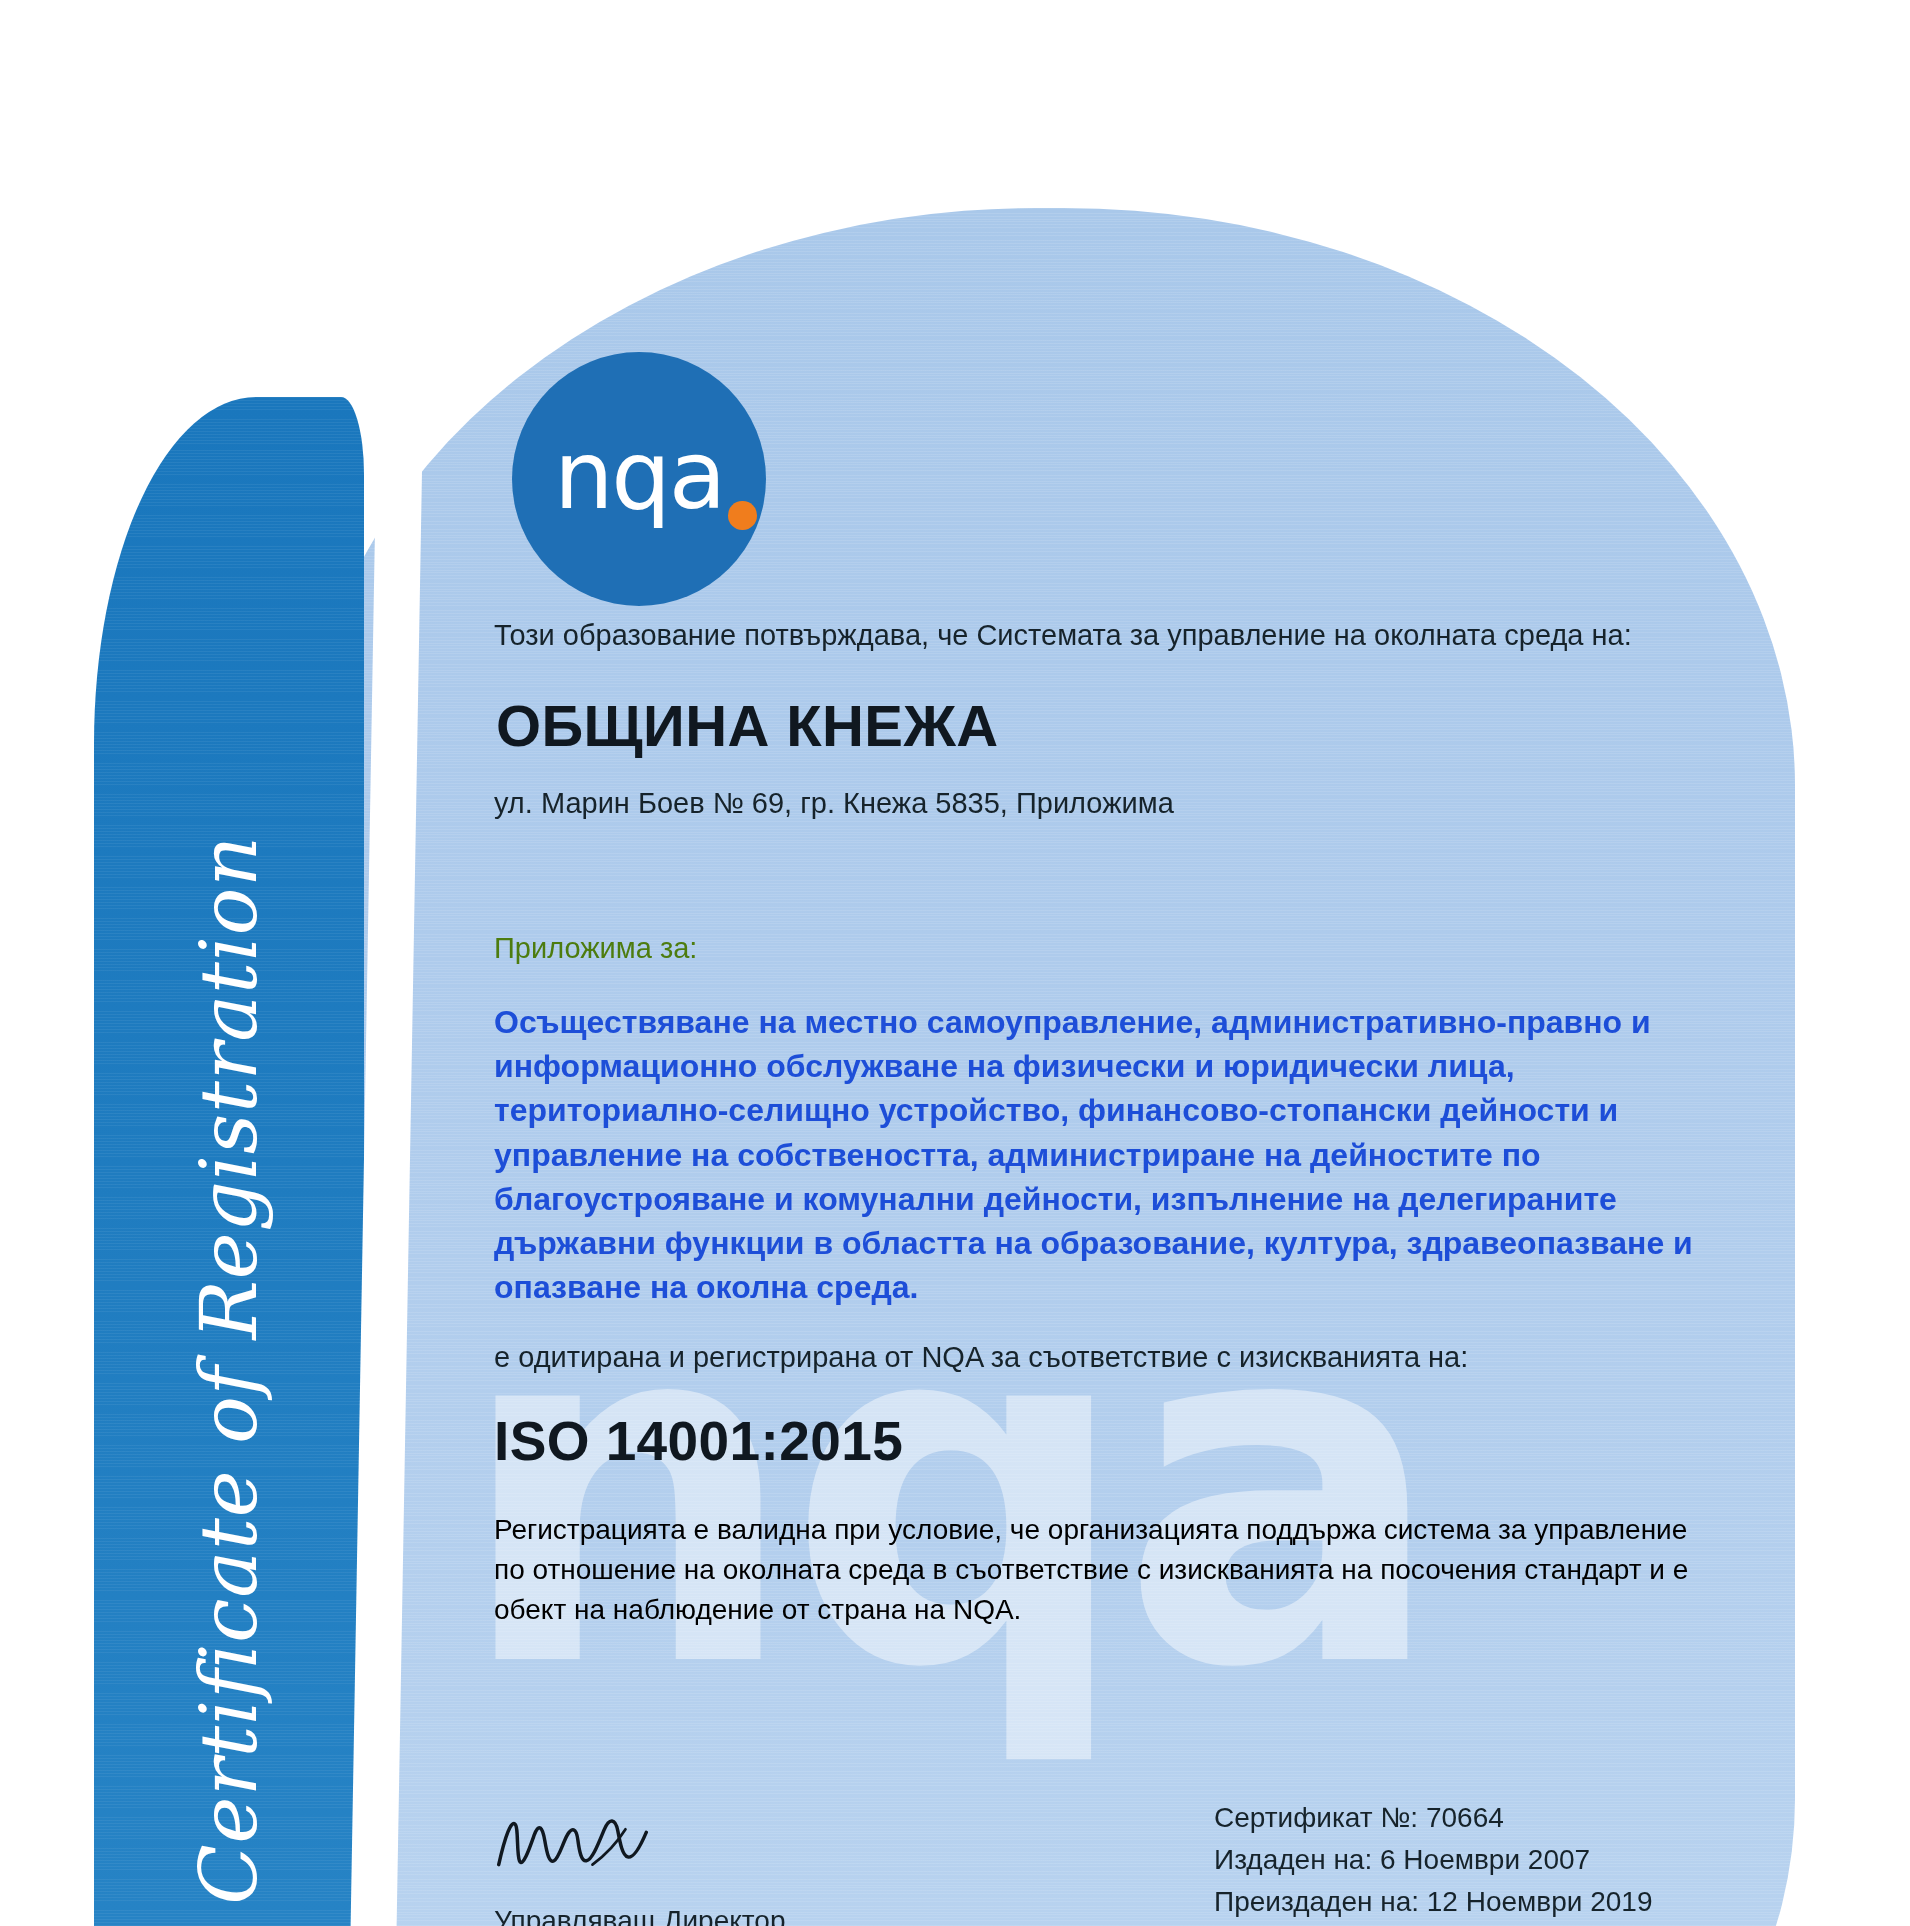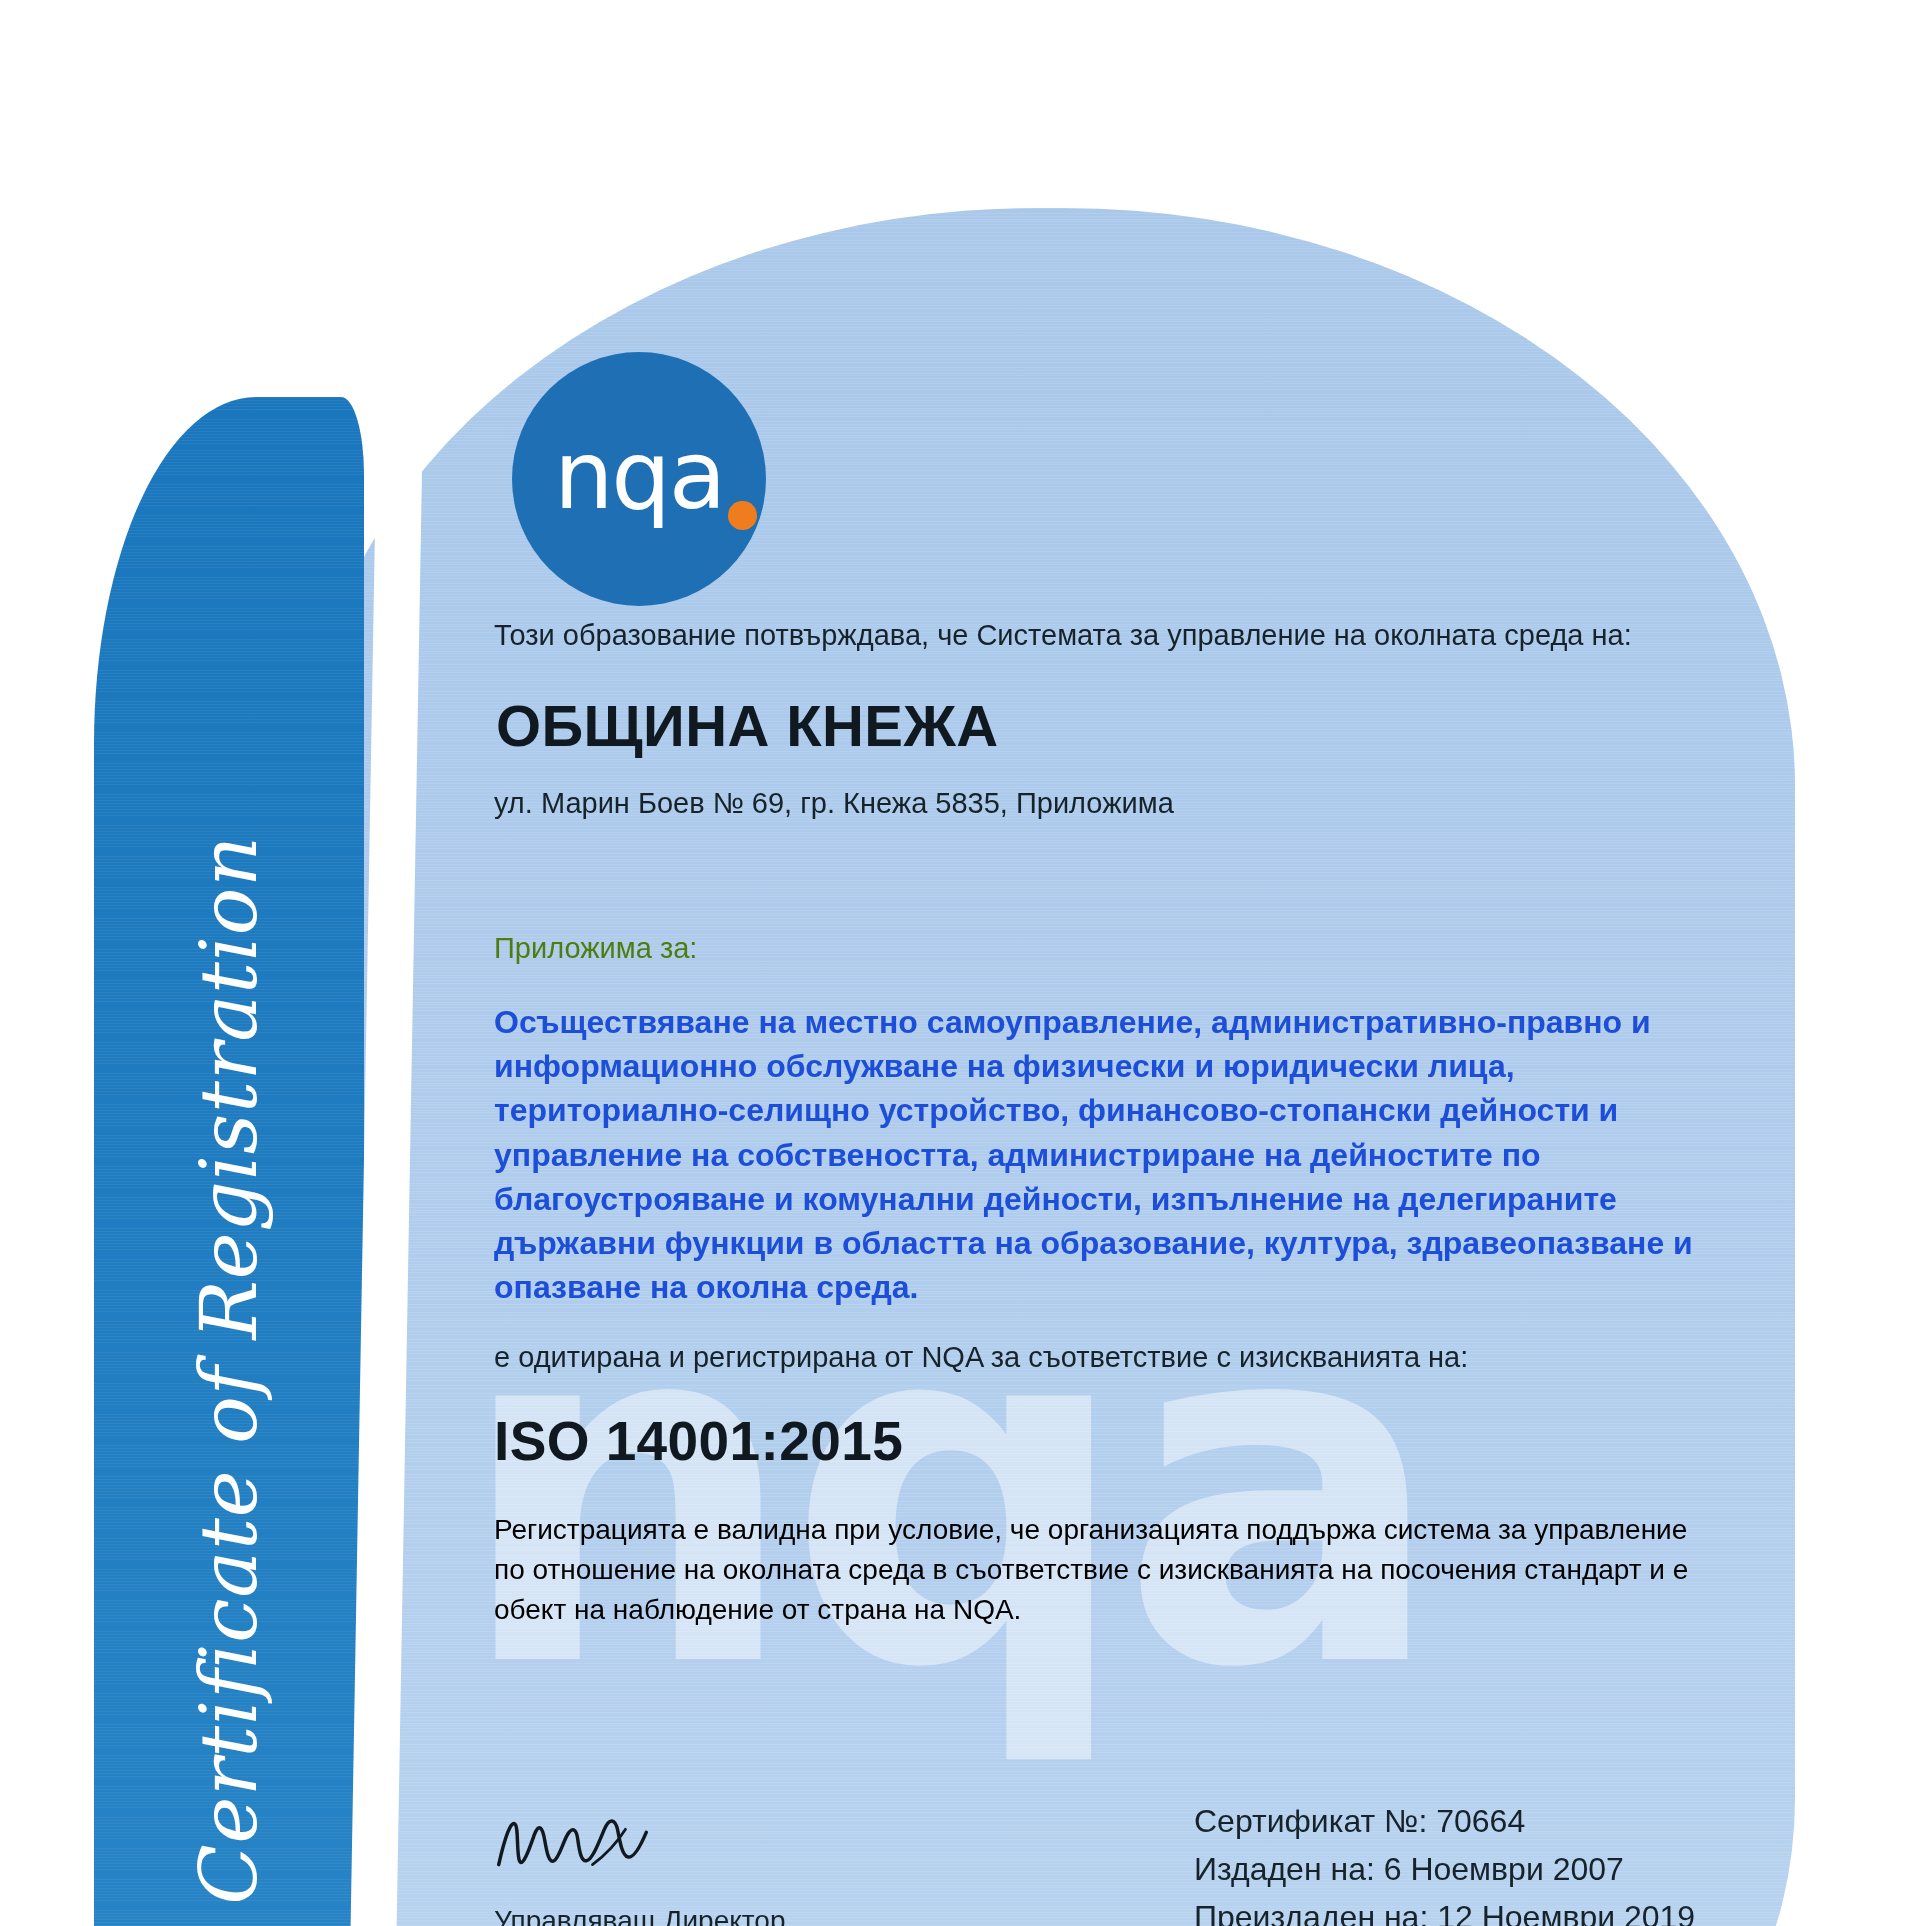--- a/index.html
+++ b/index.html
@@ -227,24 +227,25 @@
   }
 
   
   .meta {
     position: absolute;
     left: 1194px;
     top: 1797px;
     width: 539px;
   }
   .meta-row {
-    font-size: 32px;
+    font-size: 28px;
     line-height: 1.50;
     color: #16232b;
     white-space: nowrap;
+    margin-left: 20px;
   }
 </style>
 </head>
 <body>
 
 <div class="cert">
 
   <div class="body-shape"></div>
 
   <div class="watermark">nqa</div>

